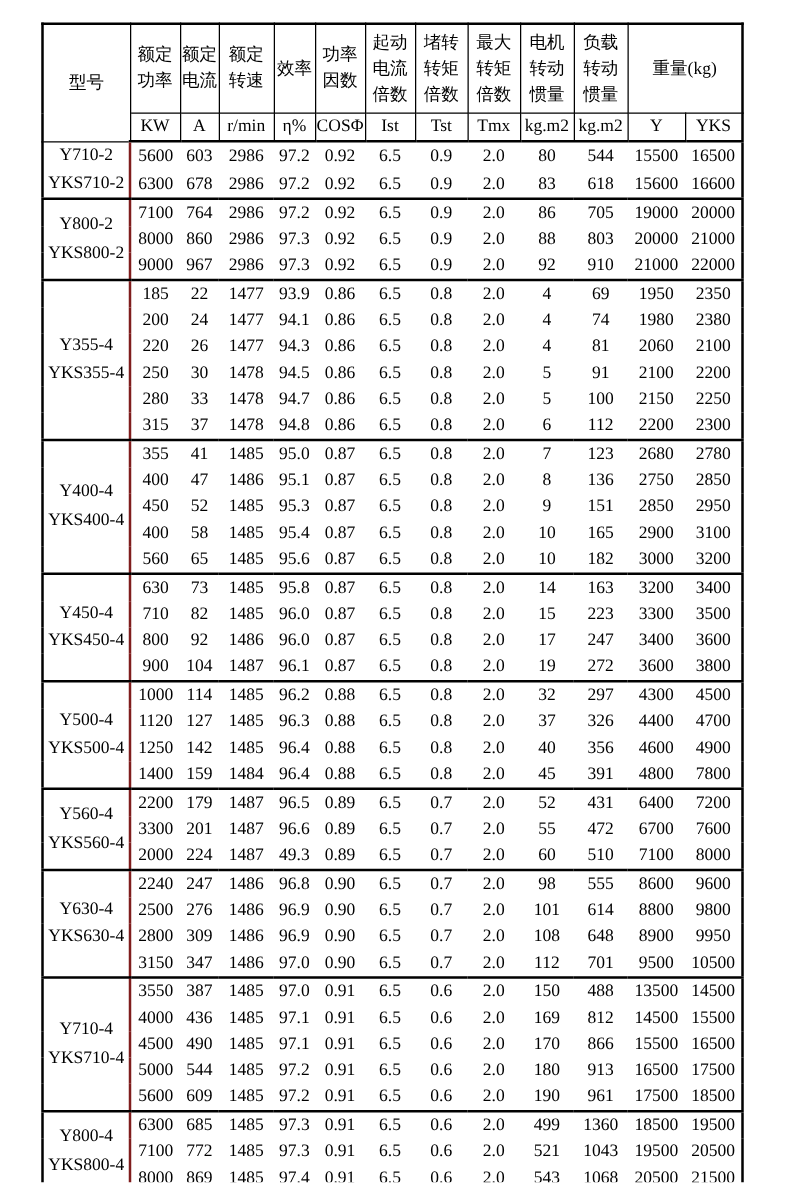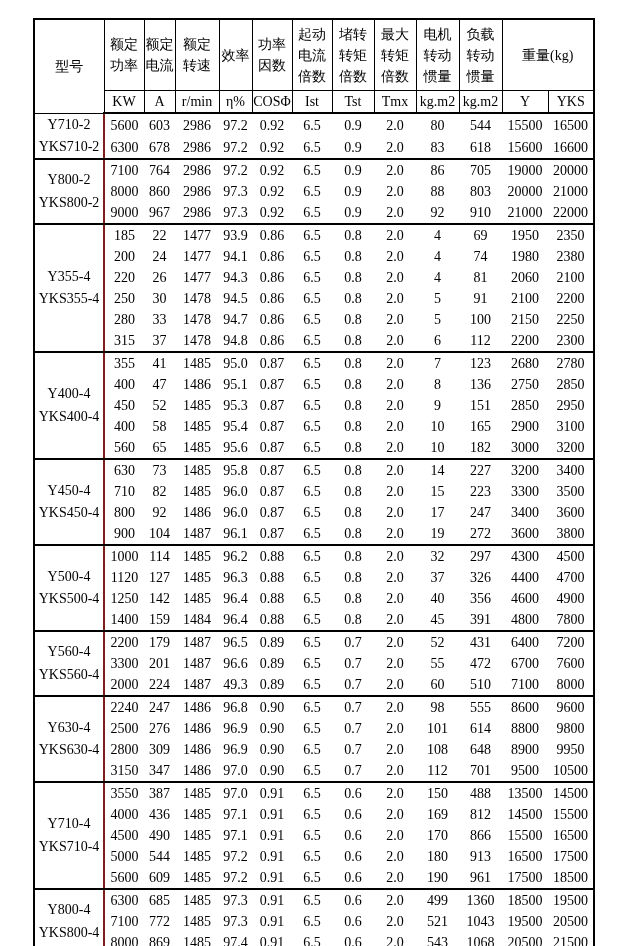--- a/index.html
+++ b/index.html
@@ -336,21 +336,21 @@
 YKS450-4</td>
           <td>630</td>
           <td>73</td>
           <td>1485</td>
           <td>95.8</td>
           <td>0.87</td>
           <td>6.5</td>
           <td>0.8</td>
           <td>2.0</td>
           <td>14</td>
-          <td>227</td>
+          <td>163</td>
           <td>3200</td>
           <td>3400</td>
         </tr>
         <tr class="">
           <td>710</td>
           <td>82</td>
           <td>1485</td>
           <td>96.0</td>
           <td>0.87</td>
           <td>6.5</td>

